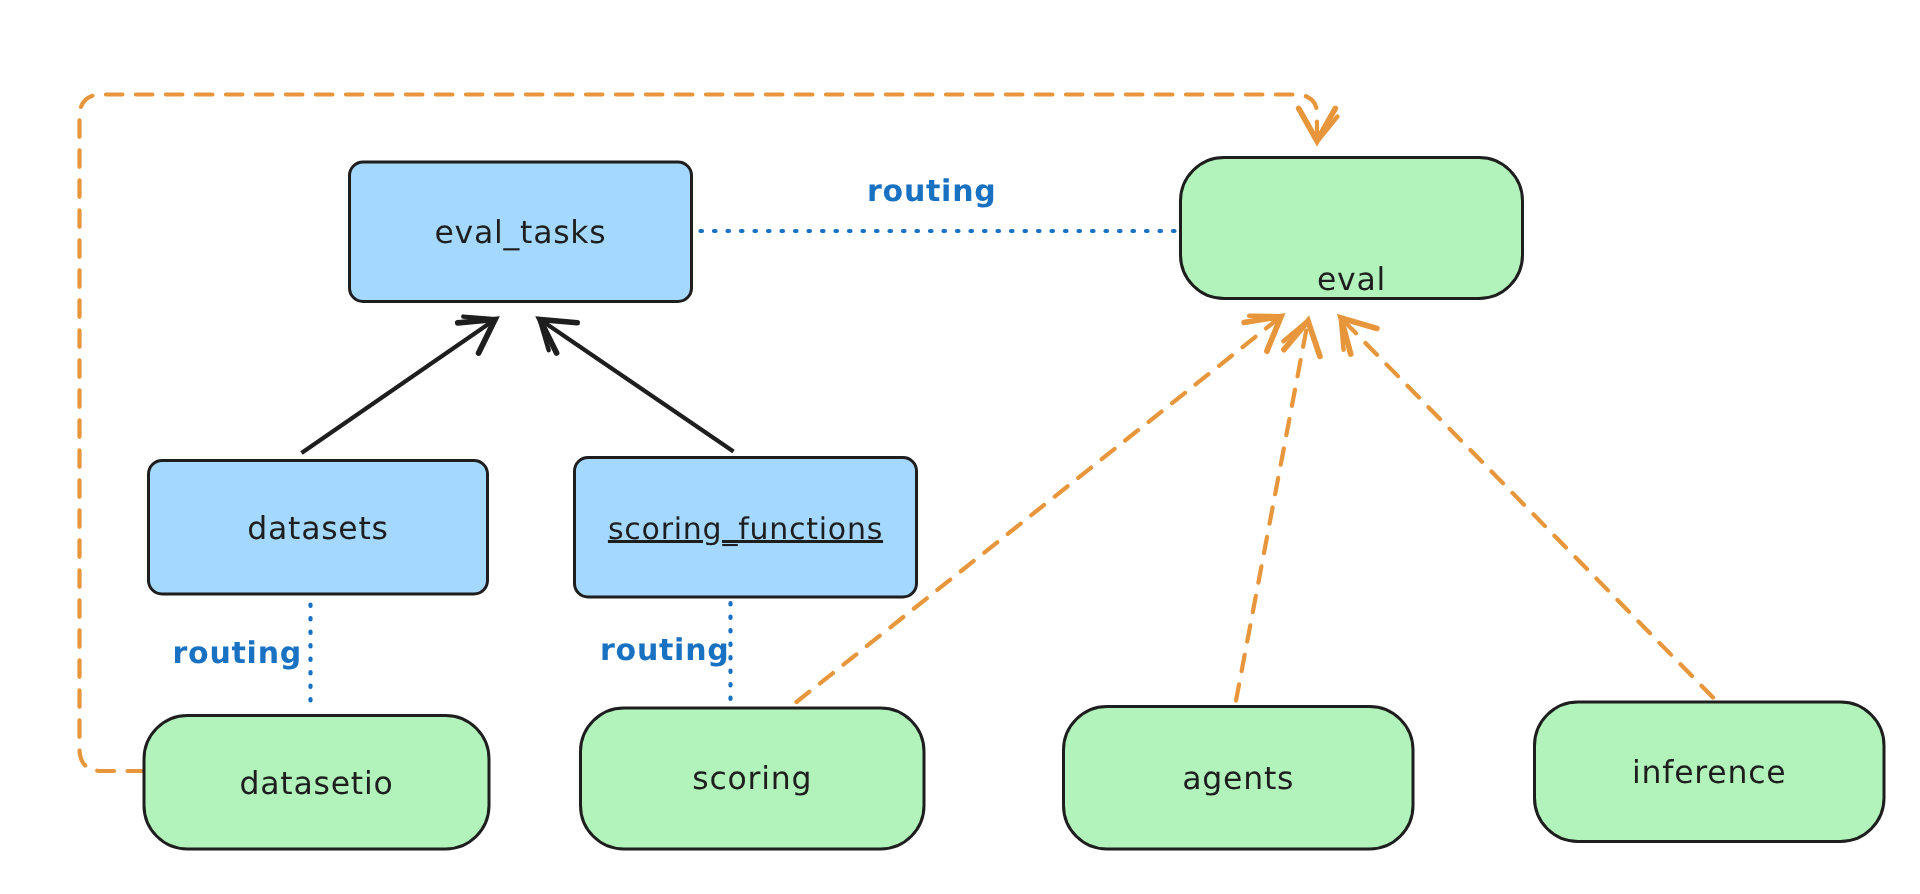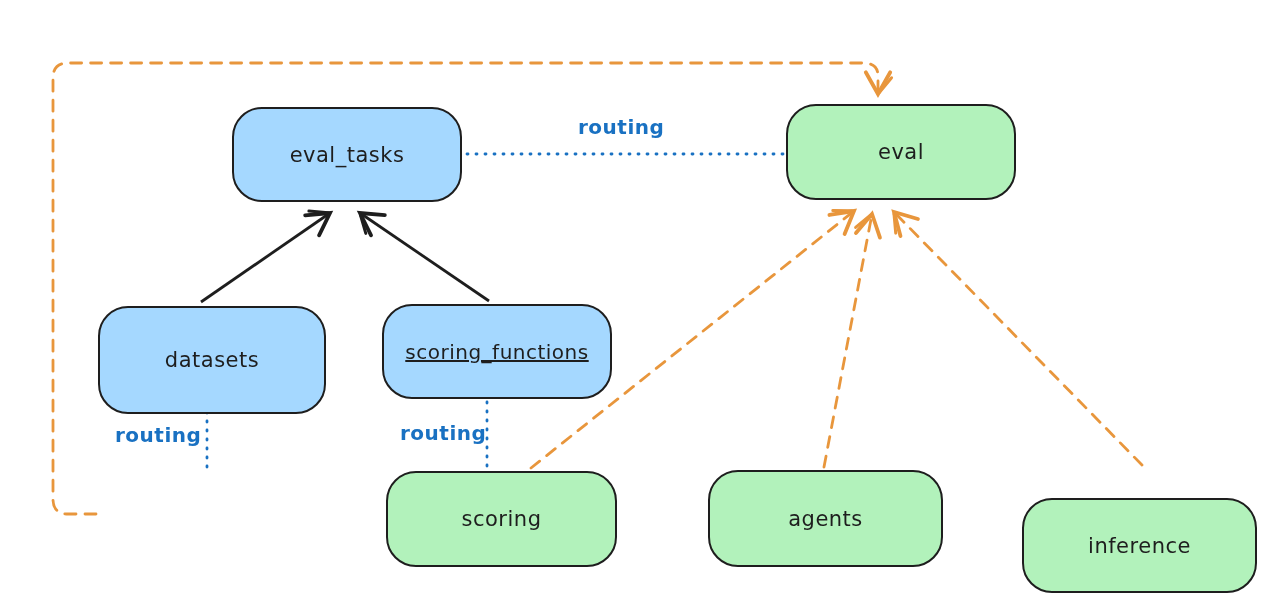--- a/index.html
+++ b/index.html
@@ -28,31 +28,31 @@
     display: flex;
     align-items: center;
     justify-content: center;
     border: 2.5px solid var(--stroke, #1e1e1e);
     border-radius: 30px;
     font-size: 21px;
     color: var(--stroke, #1e1e1e);
     letter-spacing: 0.5px;
     box-sizing: border-box;
   }
-  .node.blue  { background: var(--blue-fill, #a5d8ff); }
+  .node.blue  { background: var(--blue-fill, #a5d8ff); border-radius: 10px; }
   .node.green { background: var(--green-fill, #b2f2bb); }
 
   .node-eval-tasks        { left: 232px;  top: 107px; width: 230px; height: 95px; }
-  .node-eval              { left: 786px;  top: 104px; width: 230px; height: 96px; }
-  .node-datasets          { left: 98px;   top: 306px; width: 228px; height: 108px; }
+  .node-eval              { left: 786px;  top: 104px; width: 230px; height: 96px; align-items: flex-end; }
+  .node-datasets          { left: 98px;   top: 306px; width: 228px; height: 91px; }
   .node-scoring-functions { left: 382px;  top: 304px; width: 230px; height: 95px; font-size: 20px; text-decoration: underline; }
   .node-datasetio         { left: 95px;   top: 476px; width: 232px; height: 91px; }
   .node-scoring           { left: 386px;  top: 471px; width: 231px; height: 96px; }
   .node-agents            { left: 708px;  top: 470px; width: 235px; height: 97px; text-align: right; }
-  .node-inference         { left: 1022px; top: 467px; width: 235px; height: 95px; margin-top: 31px; }
+  .node-inference         { left: 1022px; top: 467px; width: 235px; height: 95px; }
 
   .edge-label {
     position: absolute;
     color: var(--blue-line, #1971c2);
     font-size: 20px;
     font-weight: 700;
     letter-spacing: 0.5px;
   }
   .label-routing-top  { left: 578px; top: 115px; }
   .label-routing-left { left: 115px; top: 423px; }
@@ -100,20 +100,23 @@
   </div>
   <div class="node green node-eval">
     <span>eval</span>
   </div>
   <div class="node blue node-datasets">
     <span>datasets</span>
   </div>
   <div class="node blue node-scoring-functions">
     <span>scoring_functions</span>
   </div>
+  <div class="node green node-datasetio">
+    <span>datasetio</span>
+  </div>
   <div class="node green node-scoring">
     <span>scoring</span>
   </div>
   <div class="node green node-agents">
     <span>agents</span>
   </div>
   <div class="node green node-inference">
     <span>inference</span>
   </div>
 

